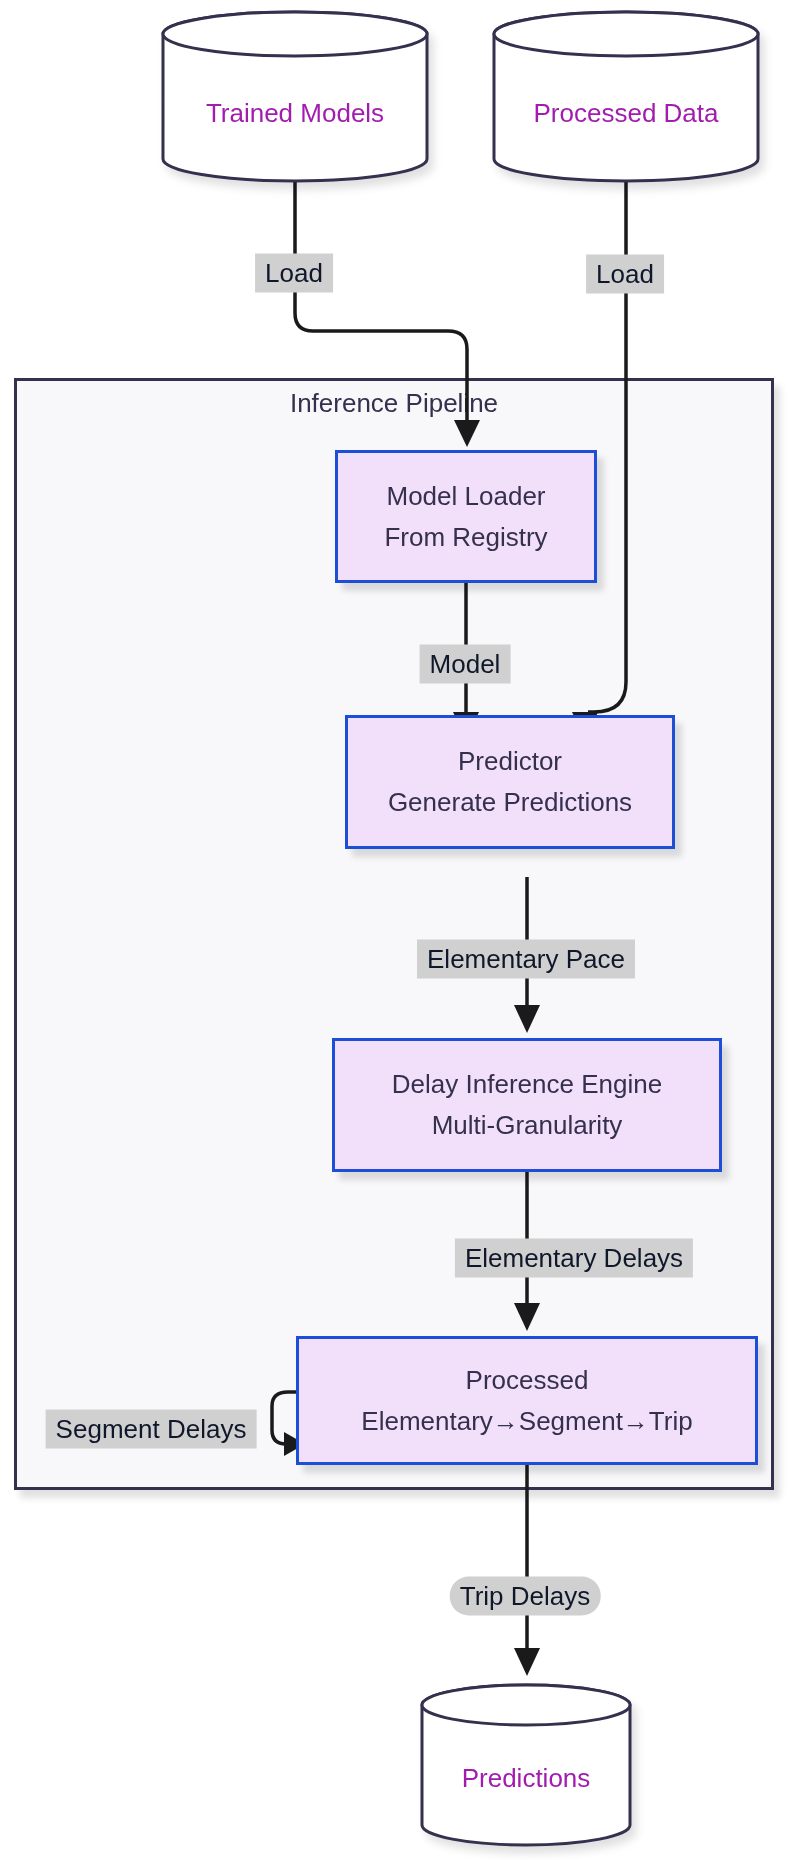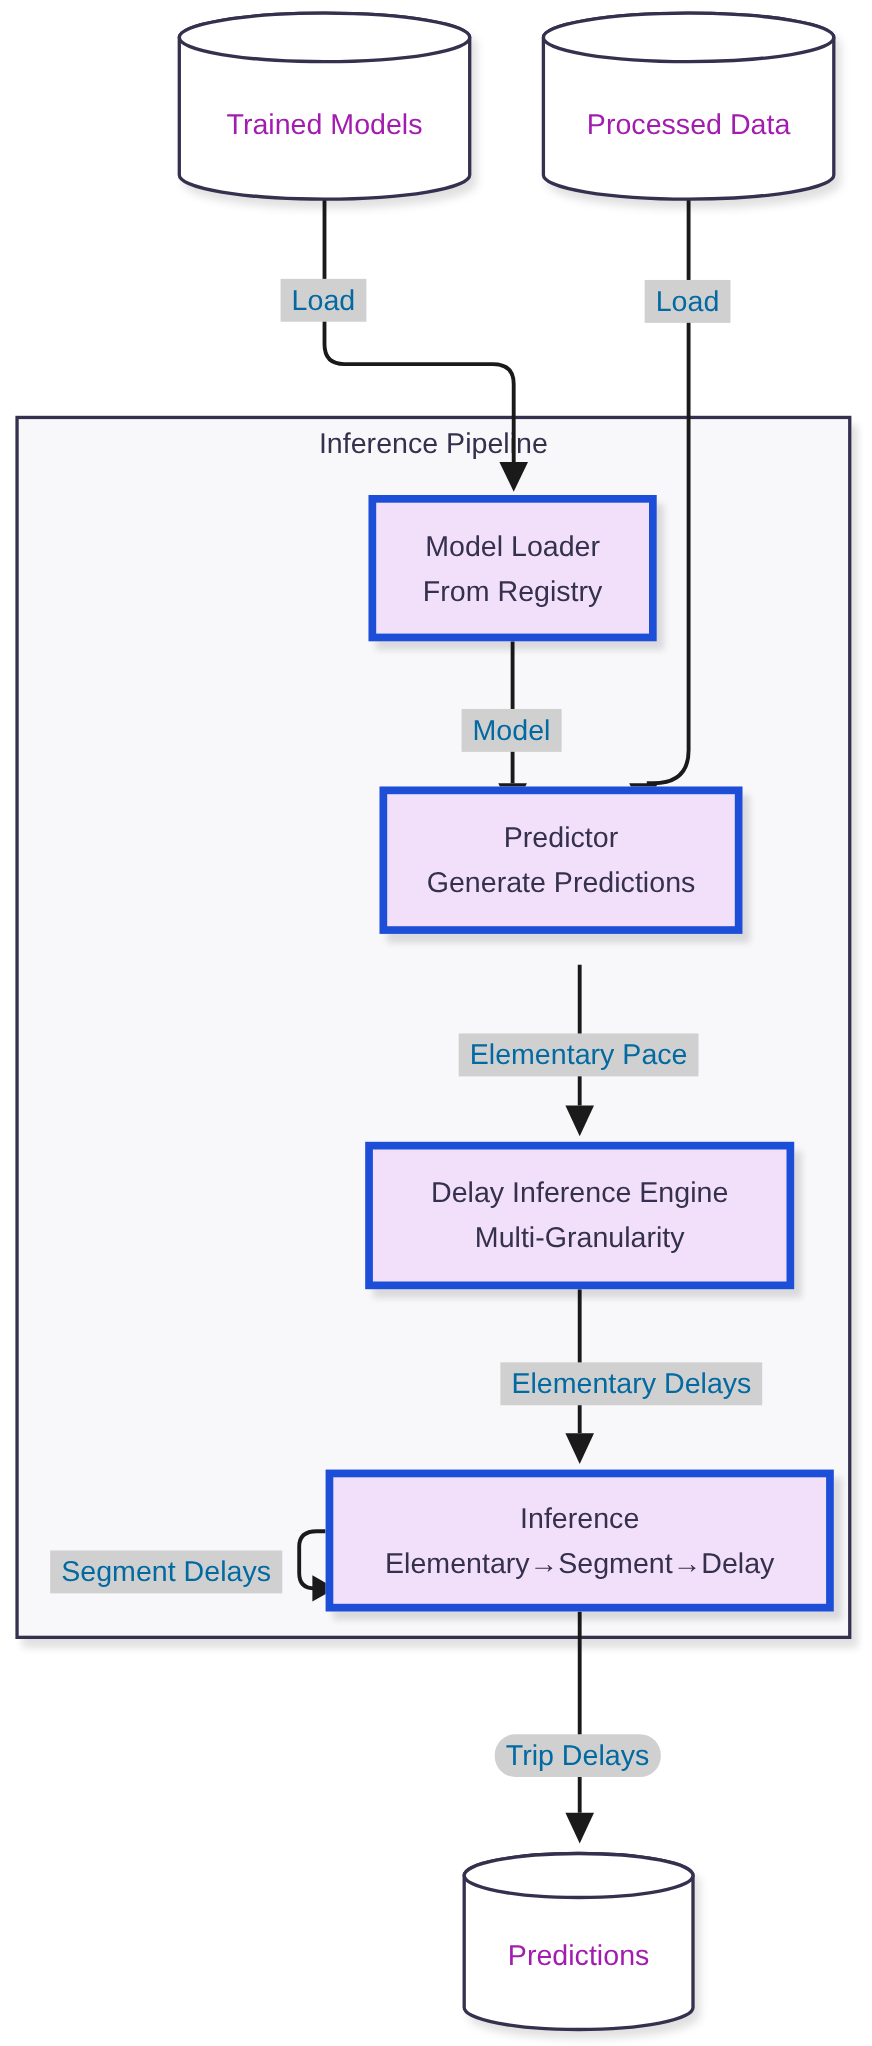--- a/index.html
+++ b/index.html
@@ -18,33 +18,33 @@
     font-size:26px;color:#34304e;
   }
   
   .edges{position:absolute;left:0;top:0;z-index:2;}
   .edge-path{fill:none;stroke:#1a1a1a;stroke-width:3.5px;}
   .arrow-head{fill:#1a1a1a;stroke:none;}
   .cyl{fill:#ffffff;stroke:#34304e;stroke-width:3px;}
   .cyl-shadow{filter:drop-shadow(5px 7px 4px rgba(0,0,0,0.12));}
   
   .node{
-    position:absolute;background:#f2e0fa;border:7px solid #1d4ed8;
+    position:absolute;background:#f2e0fa;border:3px solid #1d4ed8;
     box-sizing:border-box;box-shadow:7px 8px 6px rgba(0,0,0,0.12);
     display:flex;flex-direction:column;align-items:center;justify-content:center;
     font-size:26px;line-height:41px;text-align:center;z-index:3;white-space:nowrap;
   }
   .node-model-loader{left:335px;top:450px;width:262px;height:133px;}
   .node-predictor{left:345px;top:715px;width:330px;height:134px;justify-content:center;}
   .node-delay-engine{left:332px;top:1038px;width:390px;height:134px;}
   .node-aggregator{left:296px;top:1336px;width:462px;height:129px;}
   
   .edge-label{
     position:absolute;transform:translate(-50%,-50%);background:#d0d0d0;
-    padding:4px 10px;font-size:26px;white-space:nowrap;z-index:4;color:#0369a1;
+    padding:4px 10px;font-size:26px;white-space:nowrap;z-index:4;color:#0f172a;
   }
   
   .cyl-label{
     position:absolute;transform:translate(-50%,-50%);font-size:26px;
     white-space:nowrap;z-index:3;color:#a21caf;
   }
 </style>
 </head>
 <body>
 
@@ -119,22 +119,22 @@
     <div>Predictor</div>
     <div>Generate Predictions</div>
   </div>
 
   <div class="node node-delay-engine">
     <div>Delay Inference Engine</div>
     <div>Multi-Granularity</div>
   </div>
 
   <div class="node node-aggregator">
-    <div>Inference</div>
-    <div>Elementary→Segment→Delay</div>
+    <div>Processed</div>
+    <div>Elementary→Segment→Trip</div>
   </div>
 
   <div class="edge-label" style="left:294px;top:273px;">Load</div>
   <div class="edge-label" style="left:625px;top:274px;">Load</div>
   <div class="edge-label" style="left:465px;top:664px;">Model</div>
   <div class="edge-label" style="left:526px;top:959px;">Elementary Pace</div>
   <div class="edge-label" style="left:526px;top:1258px;margin-left:48px;">Elementary Delays</div>
   <div class="edge-label" style="left:151px;top:1429px;">Segment Delays</div>
   <div class="edge-label" style="left:525px;top:1596px;border-radius:19px;">Trip Delays</div>
 

